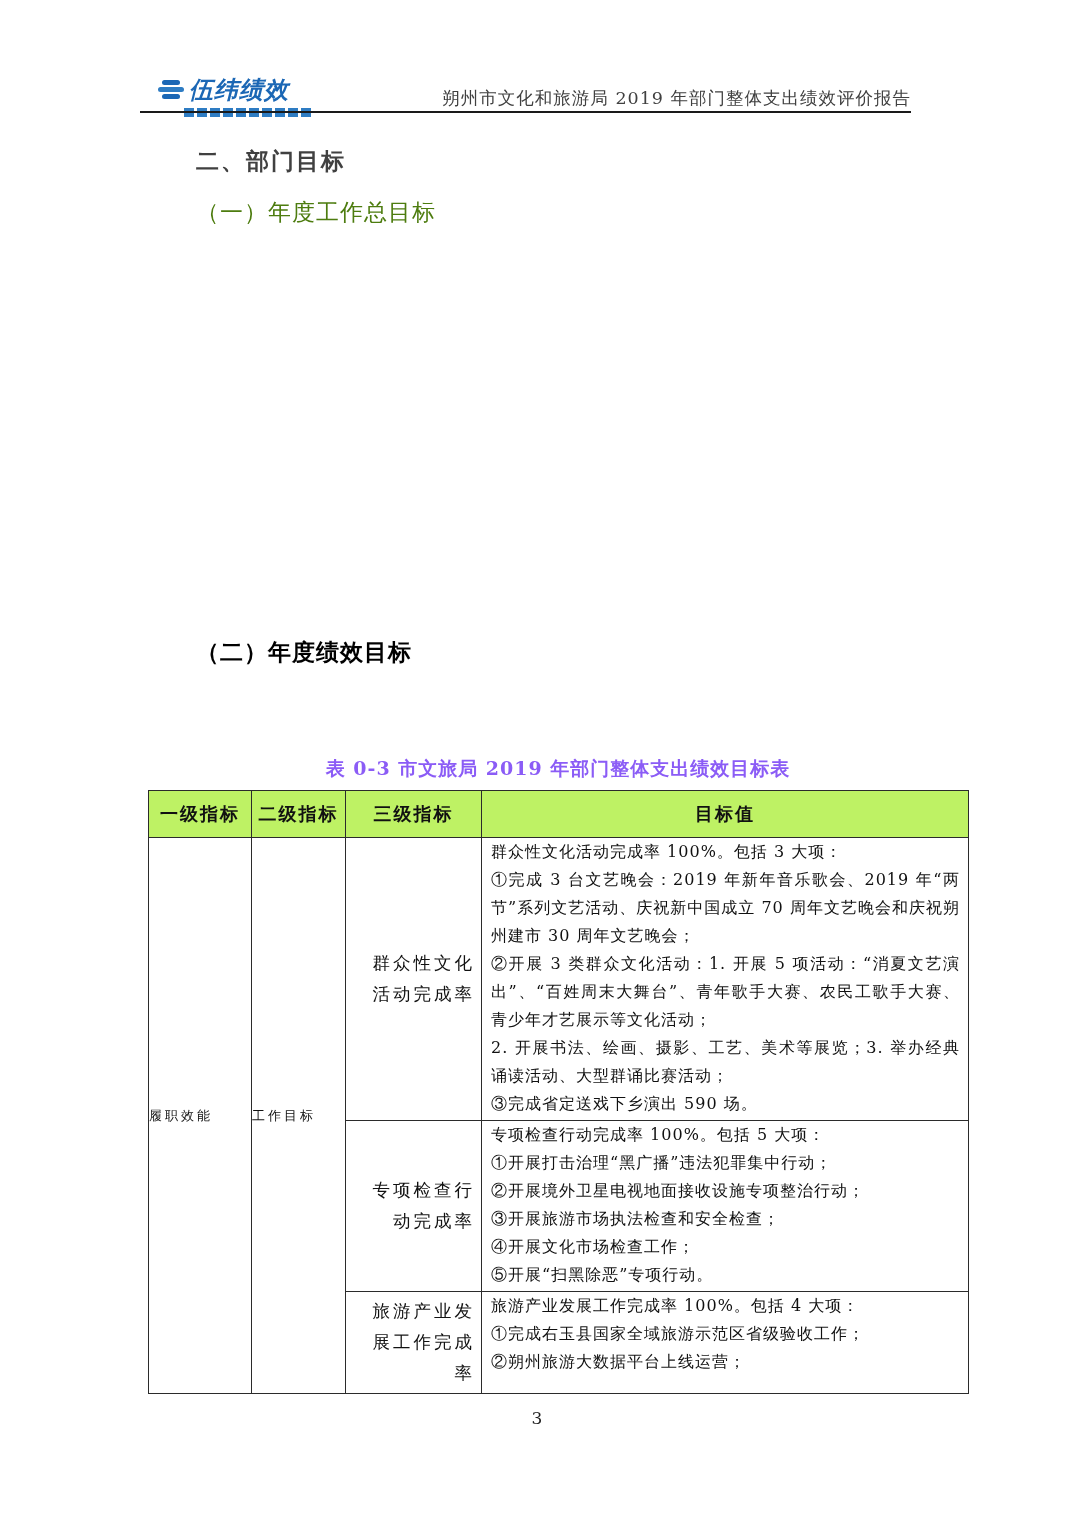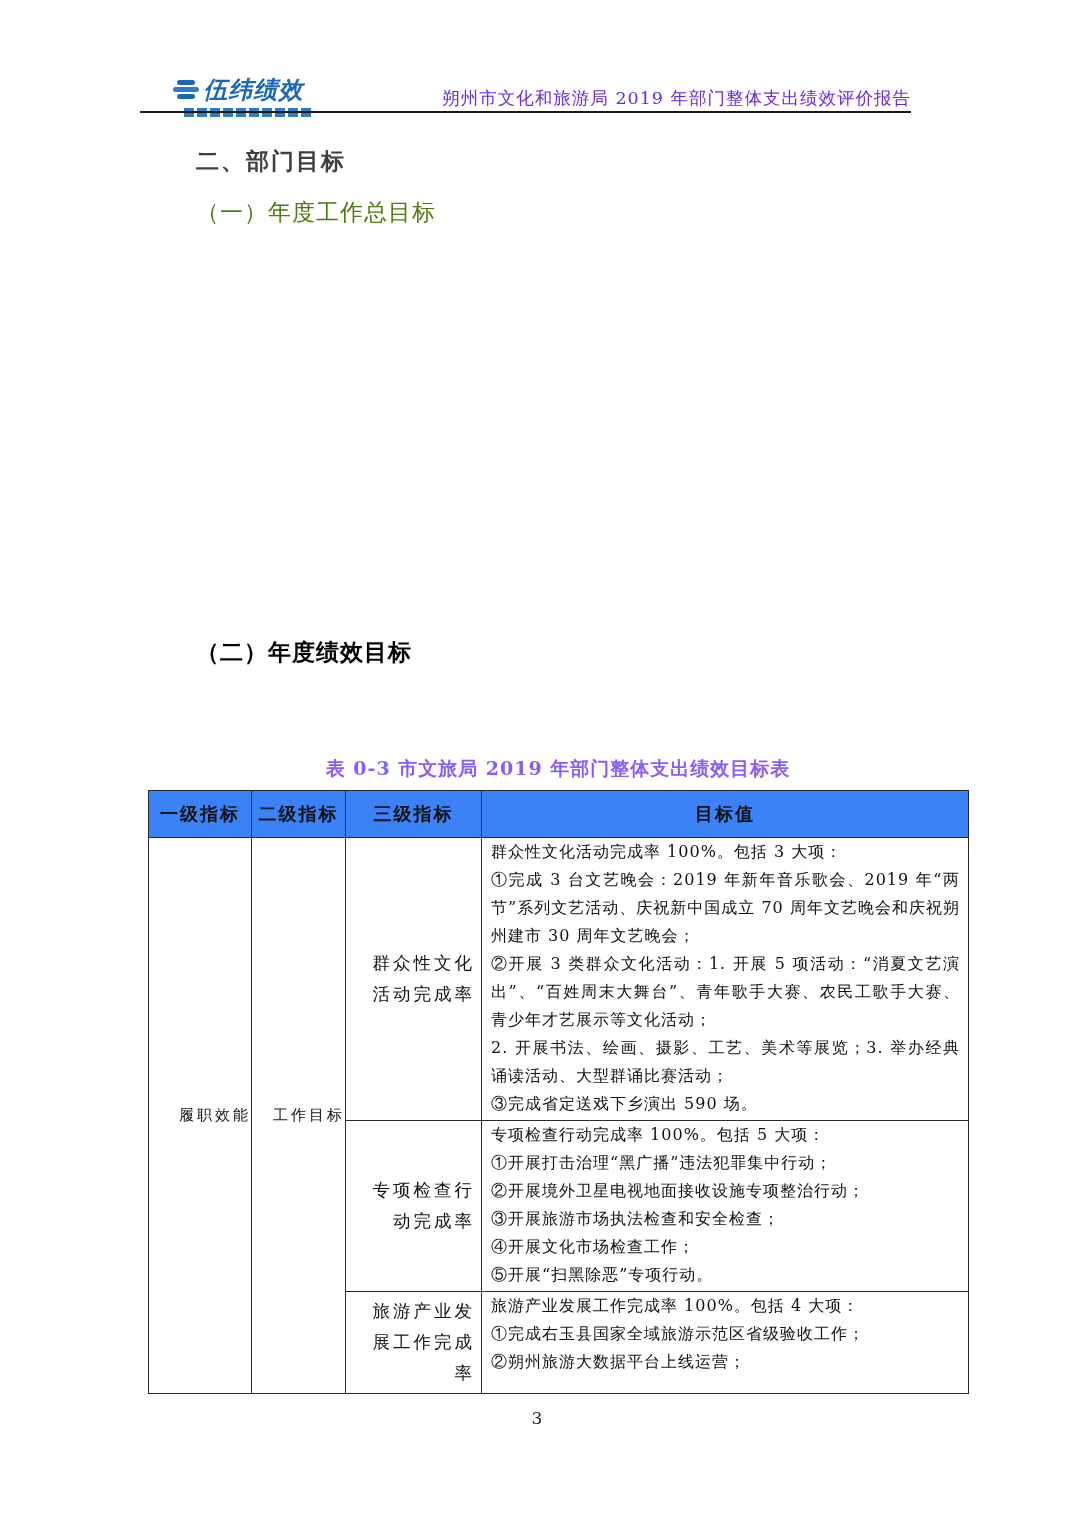--- a/index.html
+++ b/index.html
@@ -19,21 +19,20 @@
   .header-logo {
     position: absolute;
     left: 158px;
     top: 74px;
     width: 160px;
   }
   .logo-row {
     display: flex;
     align-items: center;
     gap: 5px;
-    justify-content: center;
   }
   .logo-icon { display: block; }
   .logo-text {
     font-family: "Liberation Sans", sans-serif;
     font-weight: bold;
     font-style: italic;
     font-size: 24px;
     color: #1b67b5;
     letter-spacing: 1px;
     white-space: nowrap;
@@ -49,21 +48,21 @@
     height: 9px;
     background: #2e7cc3;
     display: inline-block;
   }
   .header-title {
     position: absolute;
     right: 163px;
     top: 86px;
     font-size: 17.5px;
     letter-spacing: 1px;
-    color: #6d28d9;
+    color: #404040;
     white-space: nowrap;
   }
   .header-rule {
     position: absolute;
     left: 140px;
     top: 111px;
     width: 771px;
     height: 2px;
     background: #1a1a1a;
   }
@@ -146,33 +145,33 @@
     color: #111;
   }
   .goal-table col.c1 { width: 103px; }
   .goal-table col.c2 { width: 94px; }
   .goal-table col.c3 { width: 136px; }
   .goal-table col.c4 { width: 487px; }
   .goal-table th, .goal-table td {
     border: 1.5px solid #2b2b2b;
   }
   .goal-table th {
-    background: #3b82f6;
+    background: #bef264;
     height: 47px;
     font-weight: bold;
     font-size: 18px;
     letter-spacing: 2px;
     text-align: center;
     vertical-align: middle;
   }
   .goal-table td.lv {
-    text-align: right;
+    text-align: left;
     vertical-align: middle;
     letter-spacing: 3px;
-    font-size: 15px;
+    font-size: 13px;
     margin-top: 36px;
   }
   .goal-table td.lv3 {
     text-align: right;
     vertical-align: middle;
     padding: 4px 6px 4px 10px;
     letter-spacing: 3px;
     line-height: 31px;
     font-size: 17.5px;
   }

